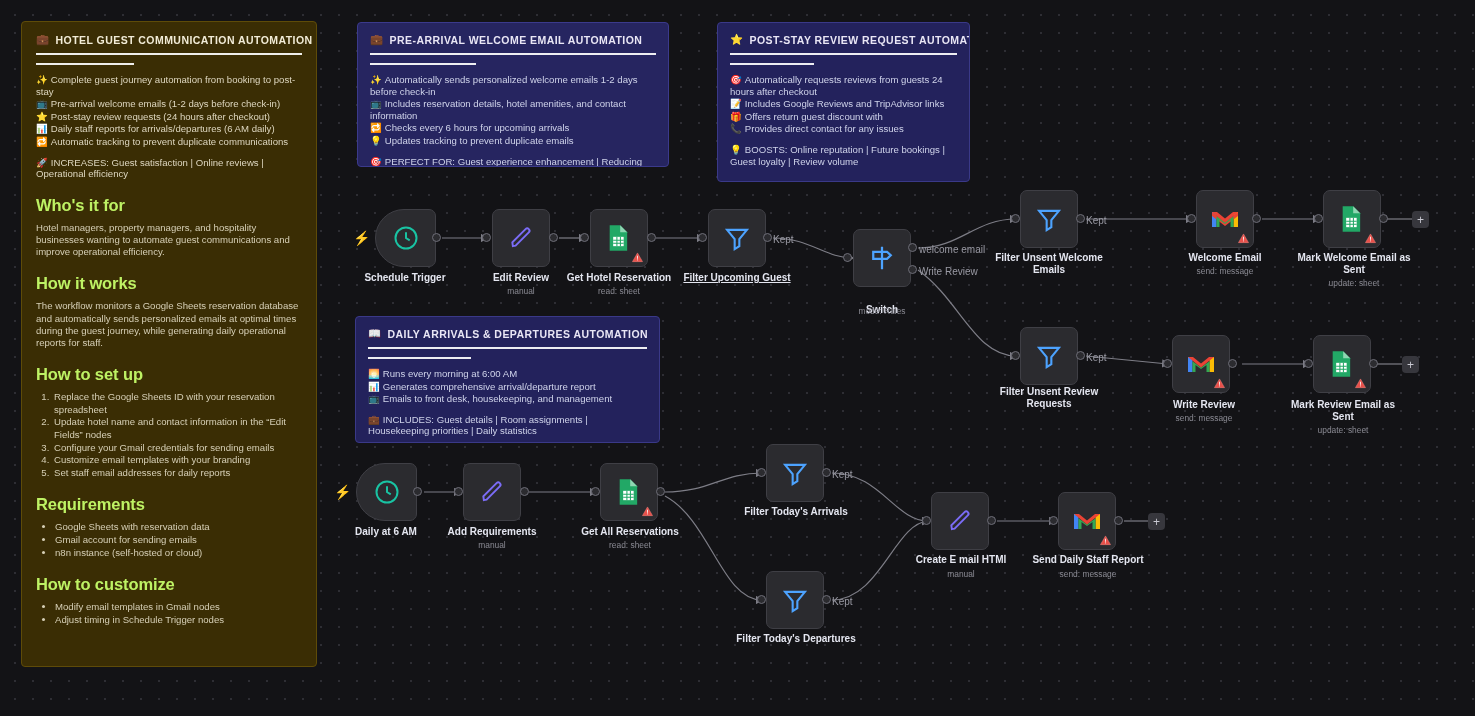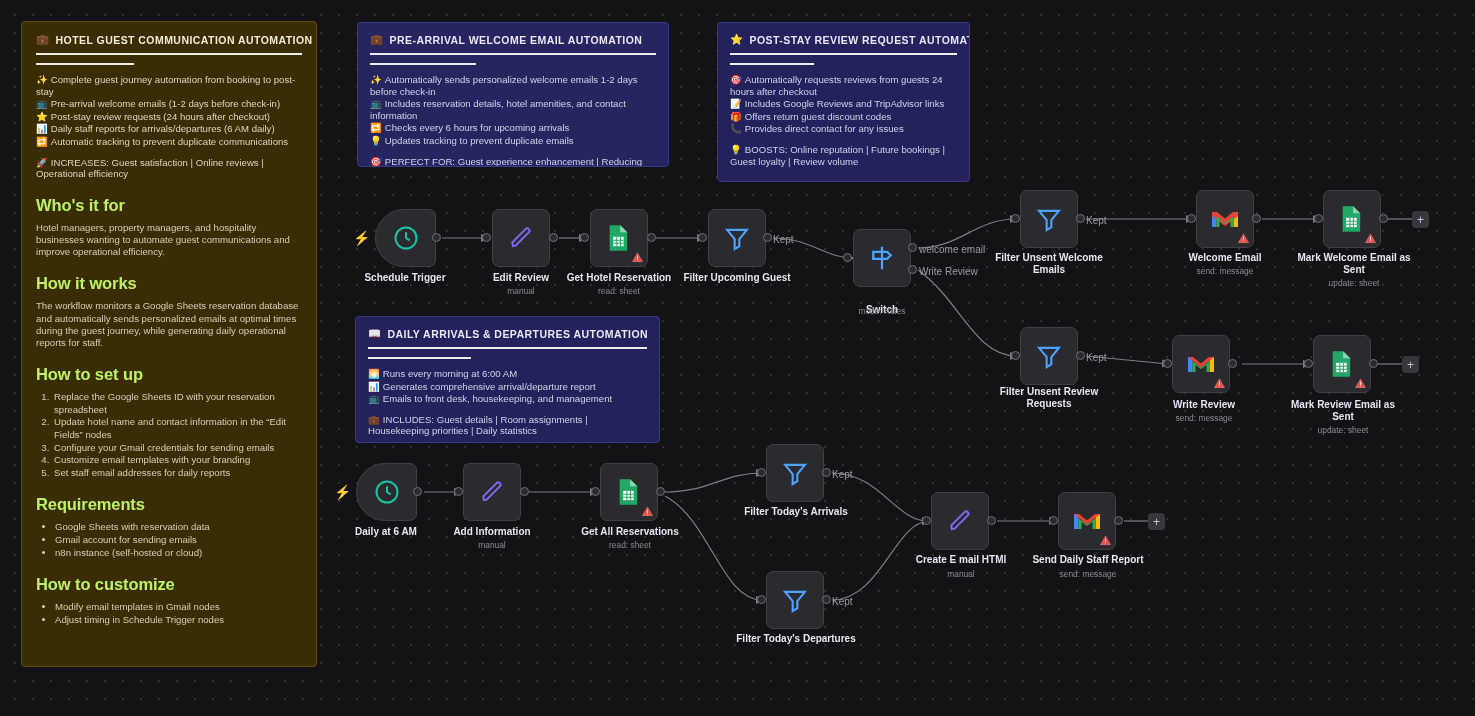--- a/index.html
+++ b/index.html
@@ -228,21 +228,21 @@
 
   <div class="sticky indigo2" style="left:717px; top:22px; width:253px; height:160px;">
     <div class="sticky-title">
       <span>⭐</span>
       <span>POST-STAY REVIEW REQUEST AUTOMATION</span>
     </div>
     <div class="rule-long"></div>
     <div class="rule-short"></div>
     <span class="line"><span class="emoji">🎯</span><span>Automatically requests reviews from guests 24 hours after checkout</span></span>
     <span class="line"><span class="emoji">📝</span><span>Includes Google Reviews and TripAdvisor links</span></span>
-    <span class="line"><span class="emoji">🎁</span><span>Offers return guest discount codes</span></span>
+    <span class="line"><span class="emoji">🎁</span><span>Offers return guest discount with</span></span>
     <span class="line"><span class="emoji">📞</span><span>Provides direct contact for any issues</span></span>
     <div class="gap"></div>
     <span class="line"><span class="emoji">💡</span><span>BOOSTS: Online reputation | Future bookings | Guest loyalty | Review volume</span></span>
   </div>
 
   <div class="sticky indigo2" style="left:355px; top:316px; width:305px; height:127px;">
     <div class="sticky-title">
       <span>📖</span>
       <span>DAILY ARRIVALS &amp; DEPARTURES AUTOMATION</span>
     </div>
@@ -341,21 +341,21 @@
   <div class="node-sub" style="left:549px; top:286px; width:140px;">read: sheet</div>
 
   <div class="node" style="left:708px; top:209px;">
     <svg width="28" height="28" viewBox="0 0 24 24" fill="none" stroke="#4da3ff" stroke-width="1.8">
       <path d="M3.5 5 h17 L14 13 v6 l-4 2.5 V13 Z"></path>
     </svg>
   </div>
   <div class="port" style="left:698px; top:233px;"></div>
   <div class="port" style="left:763px; top:233px;"></div>
   <span class="port-label" style="left:773px; top:234px;">Kept</span>
-  <div class="node-label" style="left:672px; top:272px; width:130px;">Filter Upcoming Guest</div>
+  <div class="node-label" style="left:672px; top:272px; width:130px;text-decoration:underline;">Filter Upcoming Guest</div>
 
   <div class="node" style="left:853px; top:229px;">
     <svg width="30" height="30" viewBox="0 0 24 24" fill="none" stroke="#4da3ff" stroke-width="1.8">
       <path d="M12 3 v18"></path>
       <path d="M5 7 h11 l3 2.8 -3 2.8 H5 Z"></path>
     </svg>
   </div>
   <div class="port" style="left:843px; top:253px;"></div>
   <div class="port" style="left:908px; top:243px;"></div>
   <span class="port-label" style="left:919px; top:244px;">welcome email</span>
@@ -475,21 +475,21 @@
   <div class="port" style="left:413px; top:487px;"></div>
   <div class="node-label" style="left:326px; top:526px; width:120px;">Daily at 6 AM</div>
 
   <div class="node" style="left:463px; top:463px;">
     <svg width="26" height="26" viewBox="0 0 24 24" fill="none" stroke="#7b6cf6" stroke-width="1.8">
       <path d="M4.5 19.5 L7 19 L19.2 6.8 a2.1 2.1 0 0 0 -3 -3 L4 16 Z"></path>
     </svg>
   </div>
   <div class="port" style="left:454px; top:487px;"></div>
   <div class="port" style="left:520px; top:487px;"></div>
-  <div class="node-label" style="left:432px; top:526px; width:120px;">Add Information</div>
+  <div class="node-label" style="left:432px; top:526px; width:120px;">Add Requirements</div>
   <div class="node-sub" style="left:432px; top:540px; width:120px;">manual</div>
 
   <div class="node" style="left:600px; top:463px;">
     <svg width="26" height="28" viewBox="0 0 20 24">
       <path d="M2 1 h9 l6 6 v16 h-15 z" fill="#22a866"></path>
       <path d="M11 1 l6 6 h-6 z" fill="#8fd6b2"></path>
       <rect x="5" y="11" width="9" height="8" fill="#ffffff"></rect>
       <g stroke="#22a866" stroke-width="0.9">
           <path d="M5 14 h9 M5 16.5 h9 M8.2 11 v8 M11.2 11 v8"></path>
         </g>

